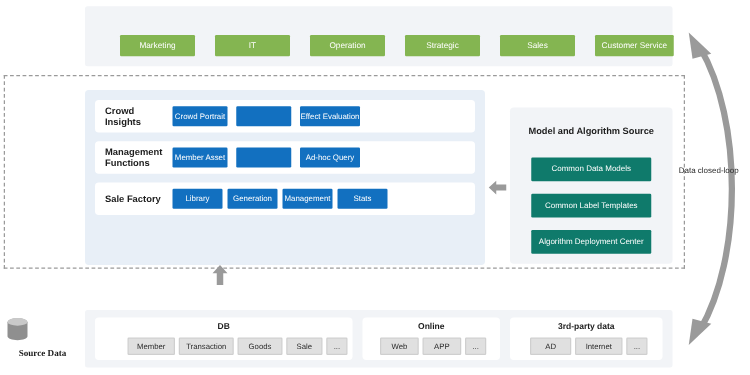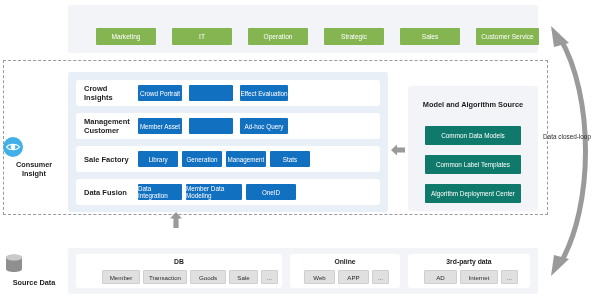--- a/index.html
+++ b/index.html
@@ -130,33 +130,20 @@
       <span>Strategic</span>
     </div>
     <div class="green-btn" style="left:332px;width:60px;">
       <span>Sales</span>
     </div>
     <div class="green-btn" style="left:408px;width:63px;">
       <span>Customer Service</span>
     </div>
   </div>
 
-  <div class="side-block" style="left:2px;top:136px;">
-    <span>
-      <svg width="22" height="22" viewBox="0 0 22 22" aria-hidden="true">
-        <circle cx="11" cy="11" r="10" fill="#41b0e8"></circle>
-        <path d="M4.5 11 C7 7.4, 15 7.4, 17.5 11 C15 14.6, 7 14.6, 4.5 11 Z" fill="none" stroke="#ffffff" stroke-width="1.2"></path>
-        <circle cx="11" cy="11" r="2.3" fill="#ffffff"></circle>
-      </svg>
-    </span>
-    <div class="side-caption">
-      <div>Consumer</div>
-      <div>Insight</div>
-    </div>
-  </div>
 
   <div class="abs" id="ci-panel">
 
     <div class="func-row" style="top:8px;">
       <div class="rl row-label">
         <div>Crowd Insights</div>
       </div>
       <div class="blue-btn" style="left:62px;width:44px;">
         <span>Crowd Portrait</span>
       </div>
@@ -164,21 +151,21 @@
         <span></span>
       </div>
       <div class="blue-btn" style="left:164px;width:48px;">
         <span>Effect Evaluation</span>
       </div>
     </div>
 
     <div class="func-row" style="top:41px;">
       <div class="rl row-label">
         <div>Management</div>
-        <div>Customer</div>
+        <div>Functions</div>
       </div>
       <div class="blue-btn" style="left:62px;width:44px;">
         <span>Member Asset</span>
       </div>
       <div class="blue-btn" style="left:113px;width:44px;">
         <span></span>
       </div>
       <div class="blue-btn" style="left:164px;width:48px;">
         <span>Ad-hoc Query</span>
       </div>
@@ -195,34 +182,20 @@
         <span>Generation</span>
       </div>
       <div class="blue-btn" style="left:150px;width:40px;">
         <span>Management</span>
       </div>
       <div class="blue-btn" style="left:194px;width:40px;">
         <span>Stats</span>
       </div>
     </div>
 
-    <div class="func-row" style="top:107px;">
-      <div class="rl row-label">
-        <div>Data Fusion</div>
-      </div>
-      <div class="blue-btn" style="left:62px;width:44px;">
-        <span>Data Integration</span>
-      </div>
-      <div class="blue-btn" style="left:110px;width:56px;">
-        <span>Member Data Modeling</span>
-      </div>
-      <div class="blue-btn" style="left:170px;width:50px;">
-        <span>OneID</span>
-      </div>
-    </div>
   </div>
 
   <div class="abs" style="left:390px;top:142px;">
     <svg width="16" height="16" viewBox="0 0 16 16" aria-hidden="true">
       <path d="M1 8 L7 2.5 L7 5.6 L15 5.6 L15 10.4 L7 10.4 L7 13.5 Z" fill="#9a9a9a"></path>
     </svg>
   </div>
 
   <div class="abs" id="model-panel">
     <div id="model-title">Model and Algorithm Source</div>
@@ -236,21 +209,21 @@
       <span>Algorithm Deployment Center</span>
     </div>
   </div>
 
   <div class="abs" style="left:168px;top:211px;">
     <svg width="16" height="18" viewBox="0 0 16 18" aria-hidden="true">
       <path d="M8 1 L14 7.5 L10.6 7.5 L10.6 17 L5.4 17 L5.4 7.5 L2 7.5 Z" fill="#9a9a9a"></path>
     </svg>
   </div>
 
-  <div class="side-block" style="left:2px;top:252px;">
+  <div class="side-block" style="left:2px;top:252px;font-family:Liberation Serif, serif;">
     <span>
       <svg width="24" height="24" viewBox="0 0 24 24" aria-hidden="true">
         <ellipse cx="12" cy="5.5" rx="8" ry="3.1" fill="#b5b5b5"></ellipse>
         <path d="M4 5.5 L4 17 C4 18.8 7.6 20.1 12 20.1 C16.4 20.1 20 18.8 20 17 L20 5.5 Z" fill="#8f8f8f"></path>
         <ellipse cx="12" cy="5.5" rx="8" ry="3.1" fill="#c9c9c9"></ellipse>
       </svg>
     </span>
     <div class="side-caption">
       <div>Source Data</div>
     </div>

